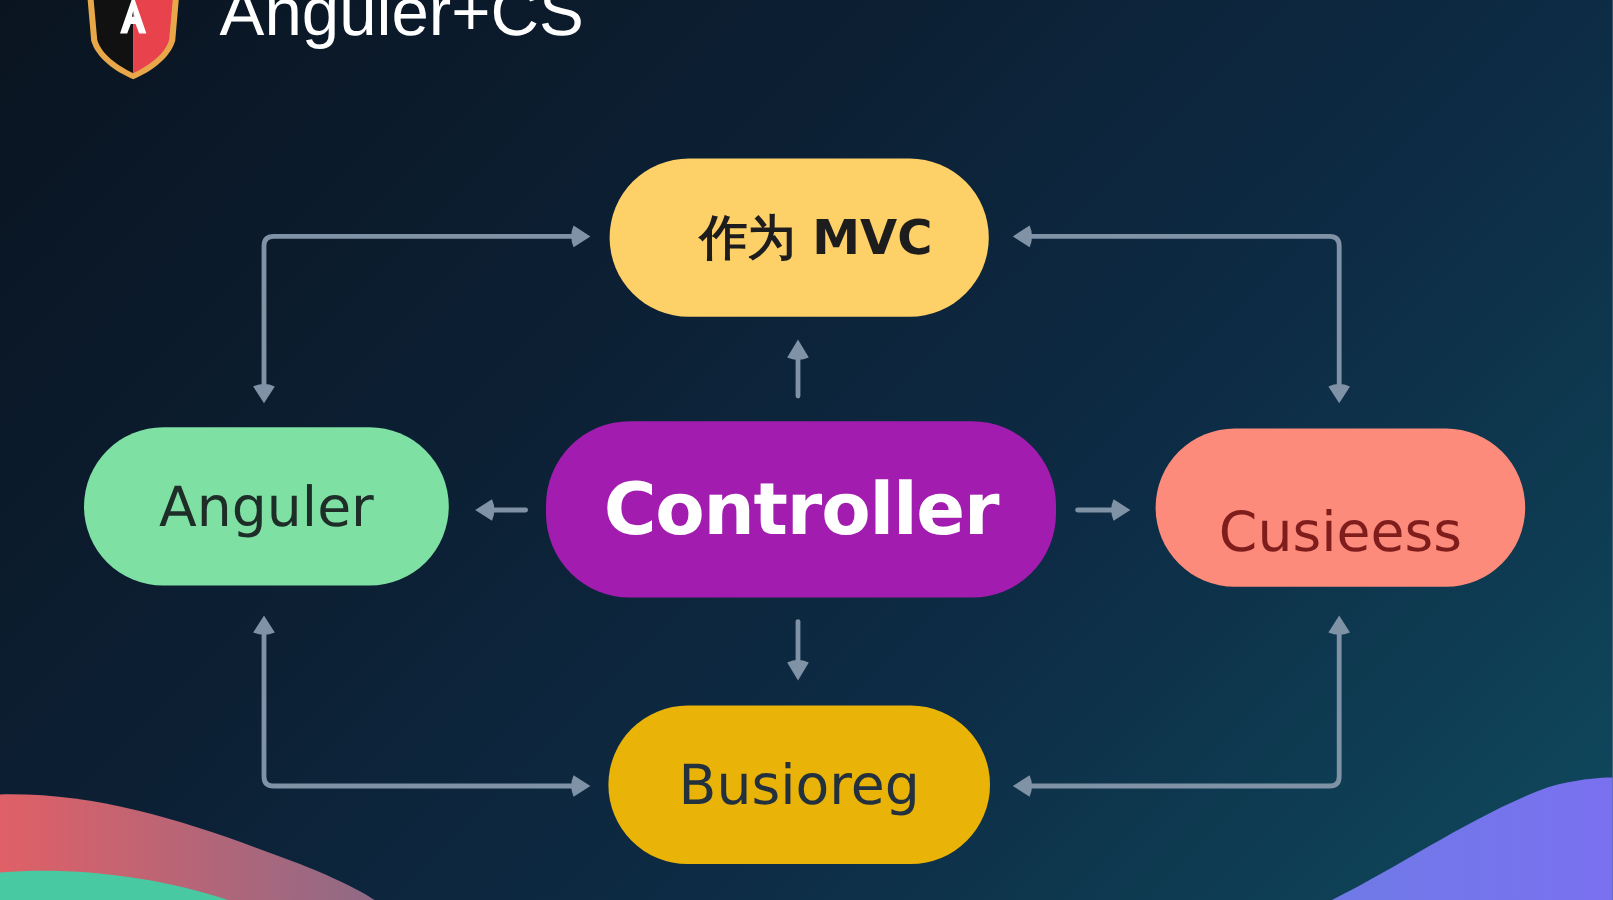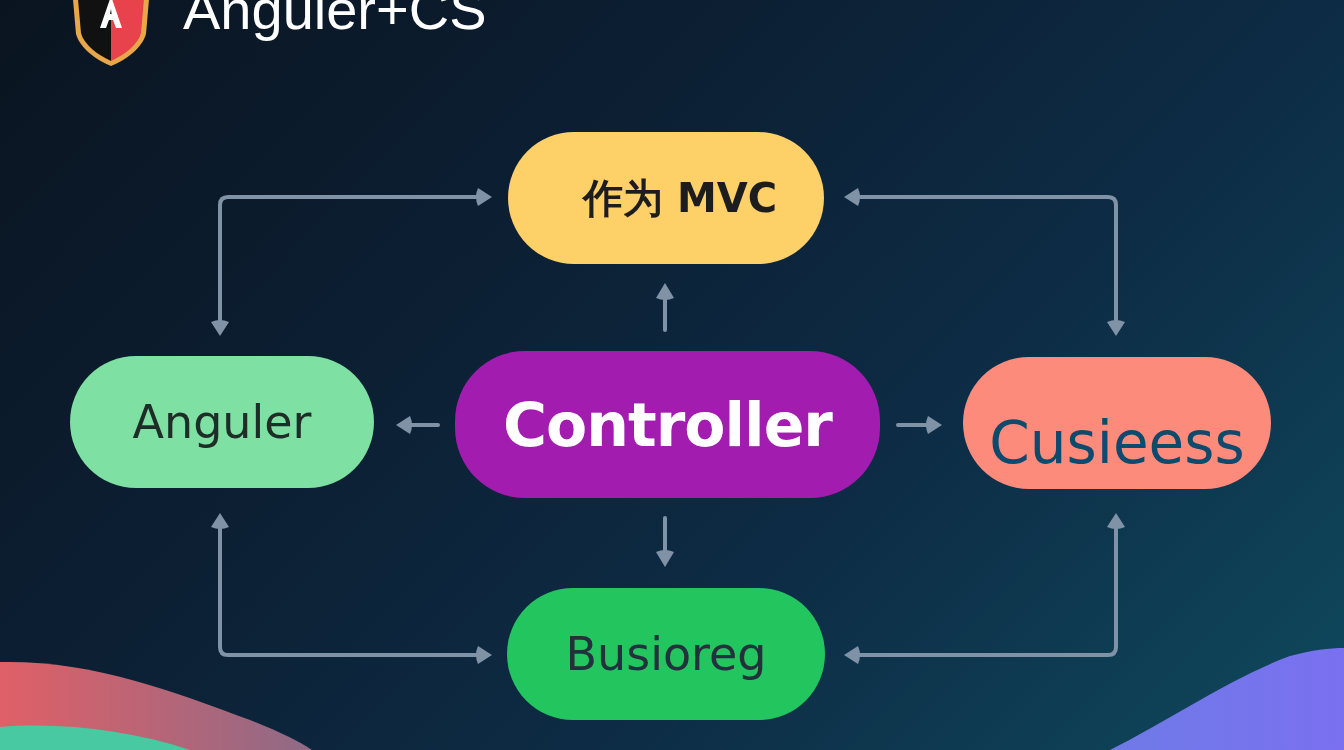--- a/index.html
+++ b/index.html
@@ -20,22 +20,22 @@
       border-radius: 70px; box-sizing: border-box;
     }
     .node span { white-space: nowrap; }
     .n-top { left: 508px; top: 132px; width: 316px; height: 132px; background: #fdd068; }
     .n-top span { font-size: 40px; color: #1d1d1d; font-weight: bold; margin-left: 28px; }
     .n-center { left: 455px; top: 351px; width: 425px; height: 147px; background: #a21caf; }
     .n-center span { font-size: 60px; color: #ffffff; font-weight: bold; letter-spacing: -1px; }
     .n-left { left: 70px; top: 356px; width: 304px; height: 132px; background: #7ee0a2; }
     .n-left span { font-size: 46px; color: #1f2d28; }
     .n-right { left: 963px; top: 357px; width: 308px; height: 132px; background: #fd8b7c; }
-    .n-right span { font-size: 58px; color: #0c4a6e; margin-top: 40px; }
-    .n-bottom { left: 507px; top: 588px; width: 318px; height: 132px; background: #22c55e; }
+    .n-right span { font-size: 46px; color: #7f1d1d; margin-top: 40px; }
+    .n-bottom { left: 507px; top: 588px; width: 318px; height: 132px; background: #eab308; }
     .n-bottom span { font-size: 46px; color: #23303d; }
     svg.connectors { position: absolute; left: 0; top: 0; }
     .wave { position: absolute; left: 0; top: 0; }
   </style>
 </head>
 <body>
 
 <svg class="wave" width="1344" height="750">
   <defs>
     <linearGradient id="gl" x1="0" y1="0" x2="1" y2="0">

